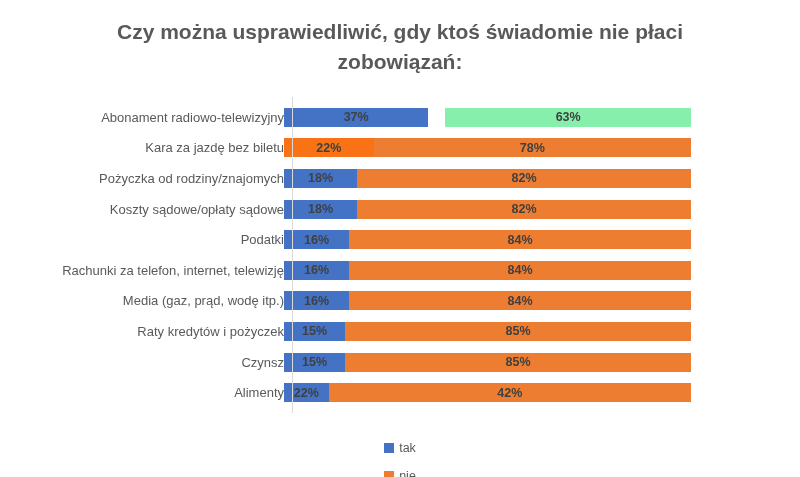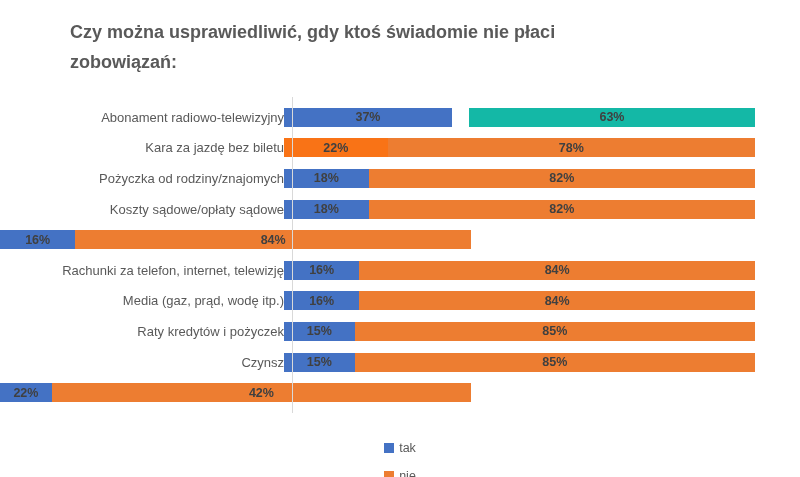--- a/index.html
+++ b/index.html
@@ -2,34 +2,34 @@
 <html><head>
 <meta charset="utf-8">
 <style>
   html, body { margin: 0; padding: 0; background: #ffffff; }
   .chart {
     width: 800px; height: 477px; background: #ffffff; position: relative;
     font-family: "Liberation Sans", sans-serif; overflow: hidden;
   }
   .title {
     padding-top: 17px; margin: 0 auto; width: 660px;
-    text-align: left; font-weight: bold; font-size: 18px;
+    text-align: center; font-weight: bold; font-size: 21px;
     line-height: 30px; color: #595959;
   }
   .plot { position: relative; margin-top: 25px; }
   .axis-line {
     position: absolute; left: 292px; top: -5px; bottom: -5px;
     width: 1px; background: #d9d9d9;
   }
   .row { display: flex; align-items: center; height: 30.6px; }
   .cat-label {
     width: 284px; text-align: right; 
     font-size: 13px; color: #595959; white-space: nowrap;
   }
-  .track { width: 471px; height: 19px; display: flex; align-items: flex-end; }
+  .track { width: 407px; height: 19px; display: flex; align-items: flex-end; }
   .seg {
     height: 100%; display: flex; align-items: center; justify-content: center;
     overflow: visible;
   }
   .seg-label {
     font-size: 12.5px; font-weight: bold; color: #404040; white-space: nowrap;
   }
   .legend {
     display: flex; justify-content: center; align-items: center;
     gap: 14px; margin-top: 33px; flex-direction: column;
@@ -47,21 +47,21 @@
   <div class="title">Czy można usprawiedliwić, gdy ktoś świadomie nie płaci<br>zobowiązań:</div>
   <div class="plot">
     <div class="axis-line"></div>
     <div>
         <div class="row">
           <div class="cat-label">Abonament radiowo-telewizyjny</div>
           <div class="track">
             <div class="seg" style="width: 37%; background: rgb(68, 114, 196);">
               <span class="seg-label">37%</span>
             </div>
-            <div class="seg" style="width: 63%; background: #14b8a6; margin-left: 17px;">
+            <div class="seg" style="width: 63%; background: #86efac; margin-left: 17px;">
               <span class="seg-label">63%</span>
             </div>
           </div>
         </div>
         <div class="row">
           <div class="cat-label">Kara za jazdę bez biletu</div>
           <div class="track">
             <div class="seg" style="width: 22%; background: #f97316;">
               <span class="seg-label">22%</span>
             </div>
@@ -86,20 +86,21 @@
           <div class="track">
             <div class="seg" style="width: 18%; background: rgb(68, 114, 196);">
               <span class="seg-label">18%</span>
             </div>
             <div class="seg" style="width: 82%; background: rgb(237, 125, 49);">
               <span class="seg-label">82%</span>
             </div>
           </div>
         </div>
         <div class="row">
+          <div class="cat-label">Podatki</div>
           <div class="track">
             <div class="seg" style="width: 16%; background: rgb(68, 114, 196);">
               <span class="seg-label">16%</span>
             </div>
             <div class="seg" style="width: 84%; background: rgb(237, 125, 49);">
               <span class="seg-label">84%</span>
             </div>
           </div>
         </div>
         <div class="row">
@@ -140,20 +141,21 @@
           <div class="track">
             <div class="seg" style="width: 15%; background: rgb(68, 114, 196);">
               <span class="seg-label">15%</span>
             </div>
             <div class="seg" style="width: 85%; background: rgb(237, 125, 49);">
               <span class="seg-label">85%</span>
             </div>
           </div>
         </div>
         <div class="row">
+          <div class="cat-label">Alimenty</div>
           <div class="track">
             <div class="seg" style="width: 11%; background: rgb(68, 114, 196);">
               <span class="seg-label">22%</span>
             </div>
             <div class="seg" style="width: 89%; background: rgb(237, 125, 49);">
               <span class="seg-label">42%</span>
             </div>
           </div>
         </div>
       </div>

